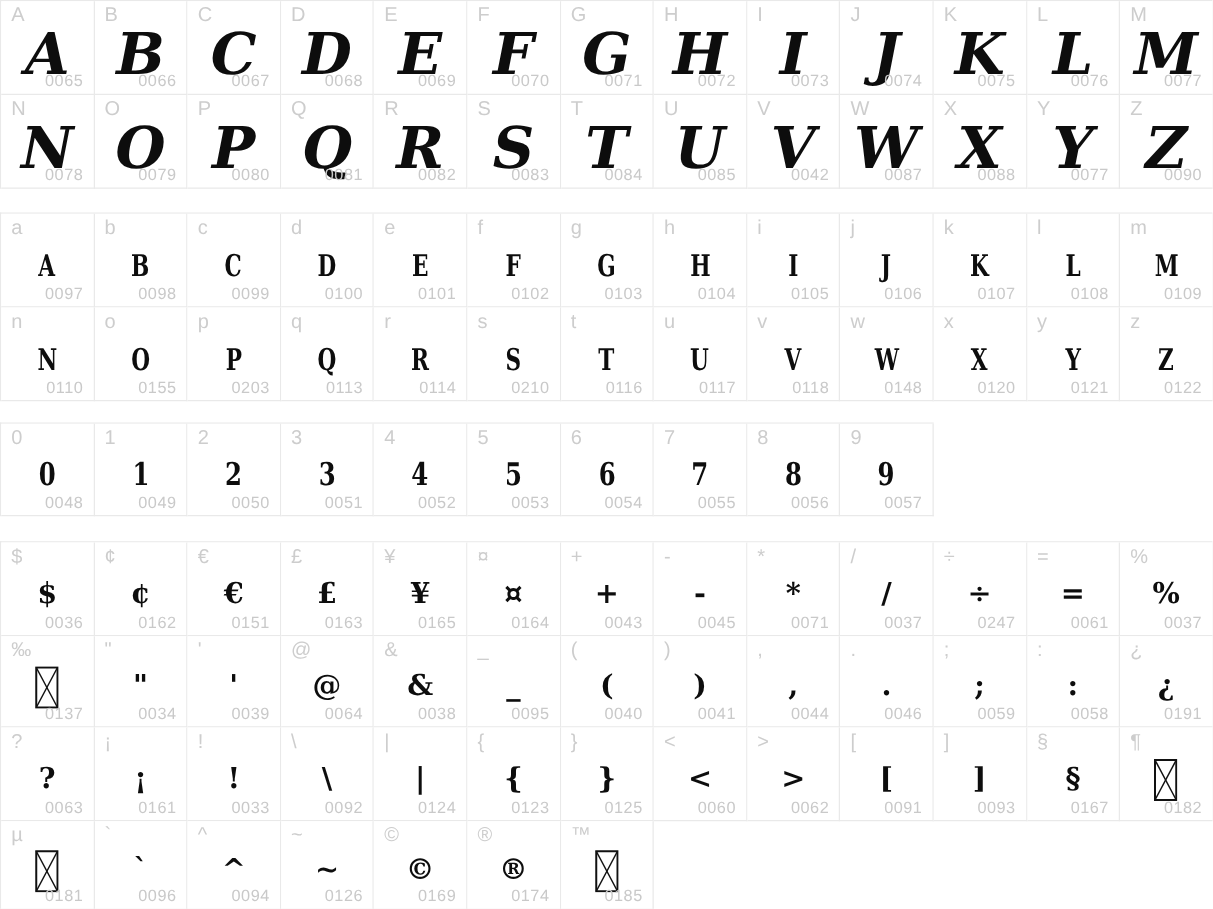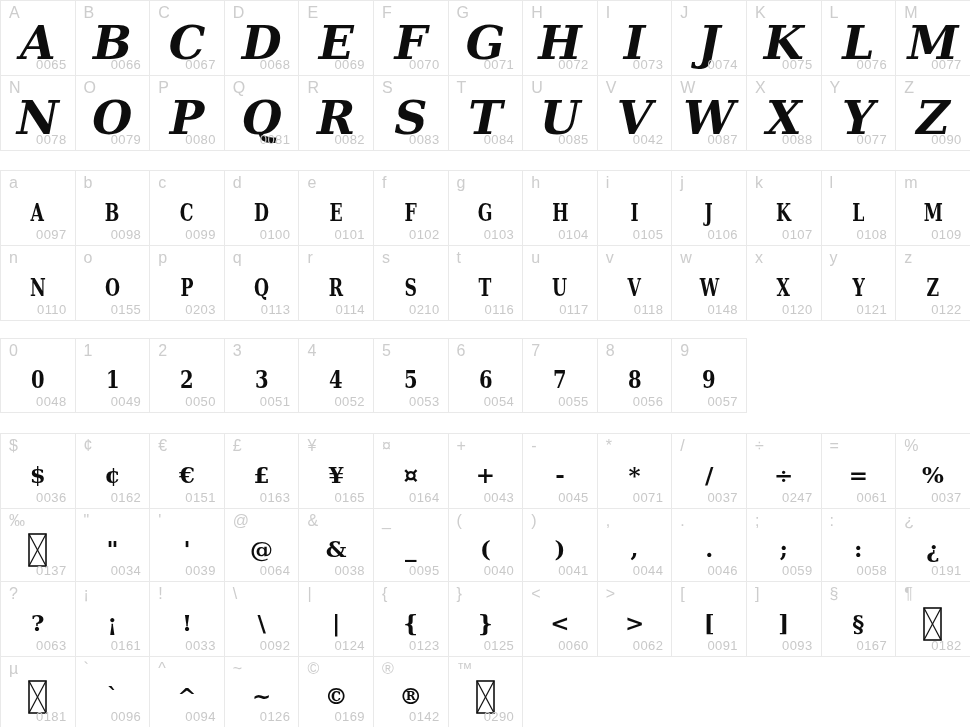--- a/index.html
+++ b/index.html
@@ -602,28 +602,28 @@
           <span class="code">0126</span>
         </div>
         <div class="cell">
           <span class="label">©</span>
           <span class="glyph">©</span>
           <span class="code">0169</span>
         </div>
         <div class="cell">
           <span class="label">®</span>
           <span class="glyph">®</span>
-          <span class="code">0142</span>
+          <span class="code">0174</span>
         </div>
         <div class="cell">
           <span class="label">™</span>
           <span class="glyph">
             <svg class="notdef-box" width="19" height="34" viewBox="0 0 19 34">
               <rect x="1" y="1" width="17" height="32" fill="none" stroke="#111" stroke-width="1.6"></rect>
               <line x1="1" y1="1" x2="18" y2="33" stroke="#111" stroke-width="1.2"></line>
               <line x1="18" y1="1" x2="1" y2="33" stroke="#111" stroke-width="1.2"></line>
             </svg>
           </span>
-          <span class="code">0290</span>
+          <span class="code">0185</span>
         </div>
       </div>
     </div>
   </div>
 
 </body></html>

